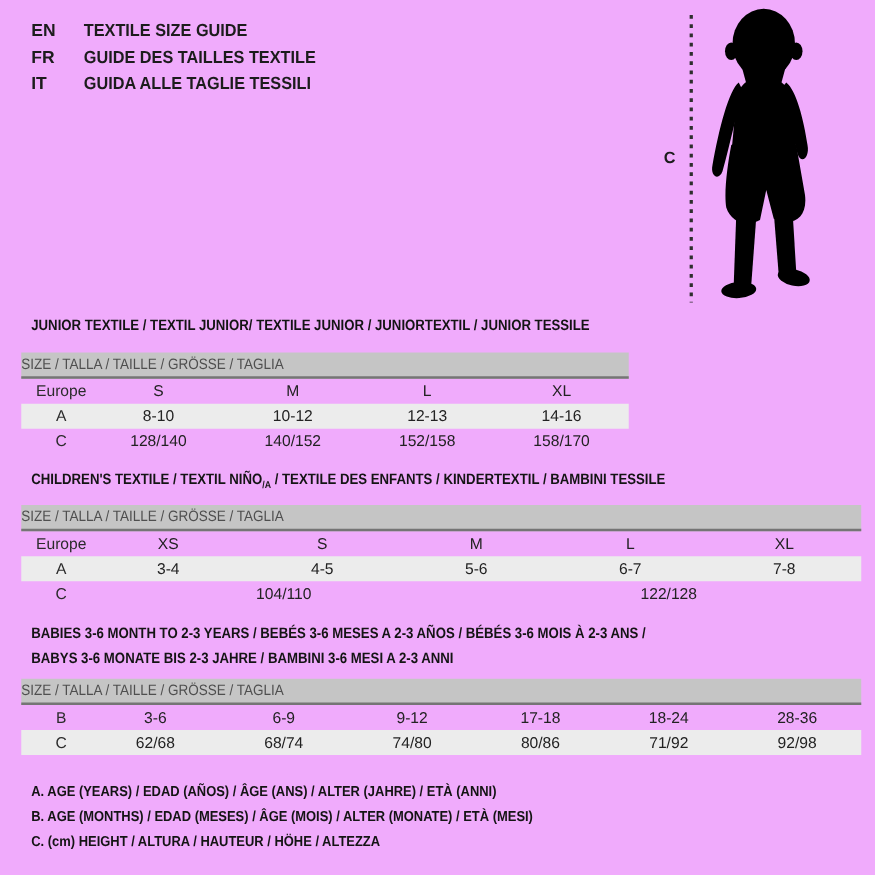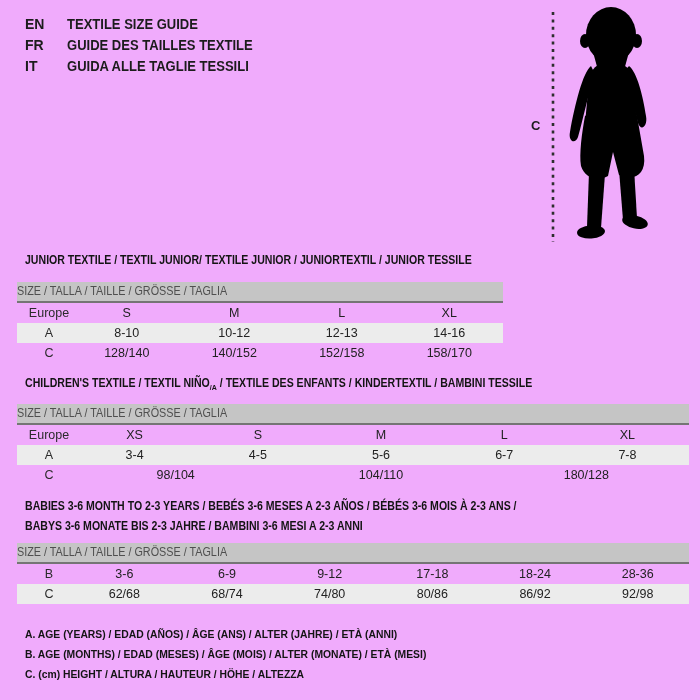--- a/index.html
+++ b/index.html
@@ -117,23 +117,22 @@
     <div class="trow">
       <span class="cell label">A</span>
         <span class="cell">3-4</span>
         <span class="cell">4-5</span>
         <span class="cell">5-6</span>
         <span class="cell">6-7</span>
         <span class="cell">7-8</span>
     </div>
     <div class="trow">
       <span class="cell label">C</span>
-        <span class="cell">98/104</span>
         <span class="cell">104/110</span>
-        <span class="cell">180/128</span>
+        <span class="cell">122/128</span>
     </div>
   </div>
 
   <div class="sec-title" style="top:496px">
     <div>BABIES 3-6 MONTH TO 2-3 YEARS / BEBÉS 3-6 MESES A 2-3 AÑOS / BÉBÉS 3-6 MOIS À 2-3 ANS /</div>
     <div>BABYS 3-6 MONATE BIS 2-3 JAHRE / BAMBINI 3-6 MESI A 2-3 ANNI</div>
   </div>
   <div class="size-table t3" style="top:543px;width:672px">
     <div class="size-bar"><span class="condense">SIZE / TALLA / TAILLE / GRÖSSE / TAGLIA</span></div>
     <div class="trow">
@@ -144,21 +143,21 @@
         <span class="cell">17-18</span>
         <span class="cell">18-24</span>
         <span class="cell">28-36</span>
     </div>
     <div class="trow">
       <span class="cell label">C</span>
         <span class="cell">62/68</span>
         <span class="cell">68/74</span>
         <span class="cell">74/80</span>
         <span class="cell">80/86</span>
-        <span class="cell">86/92</span>
+        <span class="cell">71/92</span>
         <span class="cell">92/98</span>
     </div>
   </div>
 
   <div class="footnotes">
     <div class="footnote">A. AGE (YEARS) / EDAD (AÑOS) / ÂGE (ANS) / ALTER (JAHRE) / ETÀ (ANNI)</div>
     <div class="footnote">B. AGE (MONTHS) / EDAD (MESES) / ÂGE (MOIS) / ALTER (MONATE) / ETÀ (MESI)</div>
     <div class="footnote">C. (cm) HEIGHT / ALTURA / HAUTEUR / HÖHE / ALTEZZA</div>
   </div>
 

